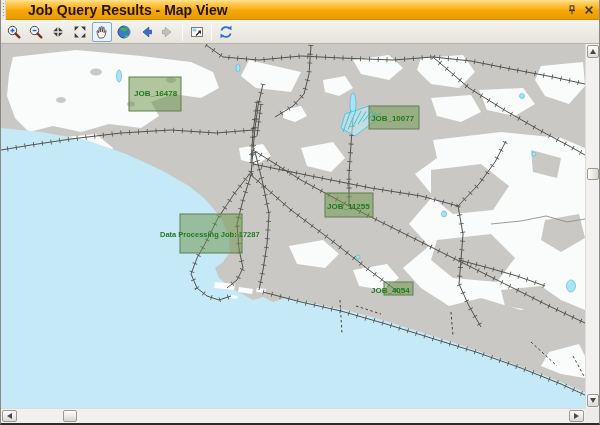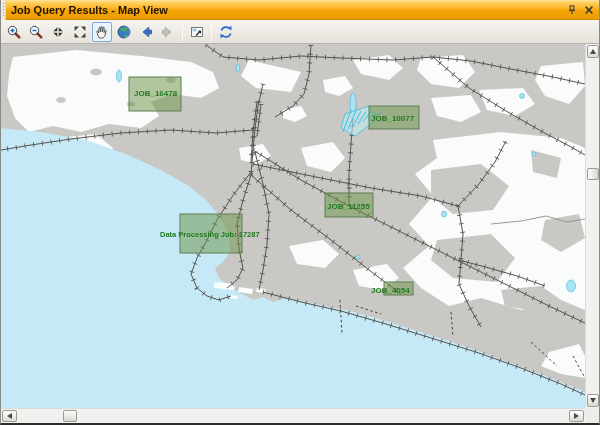--- a/index.html
+++ b/index.html
@@ -19,21 +19,21 @@
   .grip{
     width:5px;height:20px;background:#ece9e1;
     border-right:1px solid #d8d4c8;flex:0 0 auto;position:relative;
   }
   .grip::after{
     content:"";position:absolute;left:1px;top:2px;bottom:2px;width:3px;
     background-image:radial-gradient(#97927f 0.8px, transparent 0.9px);
     background-size:3px 3px;
   }
   .title-text{
-    font-size:11px;font-weight:bold;color:#231500;padding-left:5px;
+    font-size:14px;font-weight:bold;color:#231500;padding-left:22px;
     white-space:nowrap;flex:1 1 auto;
   }
   .tb-btn{width:14px;height:14px;display:flex;align-items:center;justify-content:center;
     flex:0 0 auto;margin-right:3px;cursor:default;}
   .tb-btn svg{display:block;}
   
   .toolbar{
     height:24px;display:flex;align-items:center;padding:0 2px;
     background:linear-gradient(#f6f4f0,#e6e3db);
     border-bottom:1px solid #b6b3a9;

